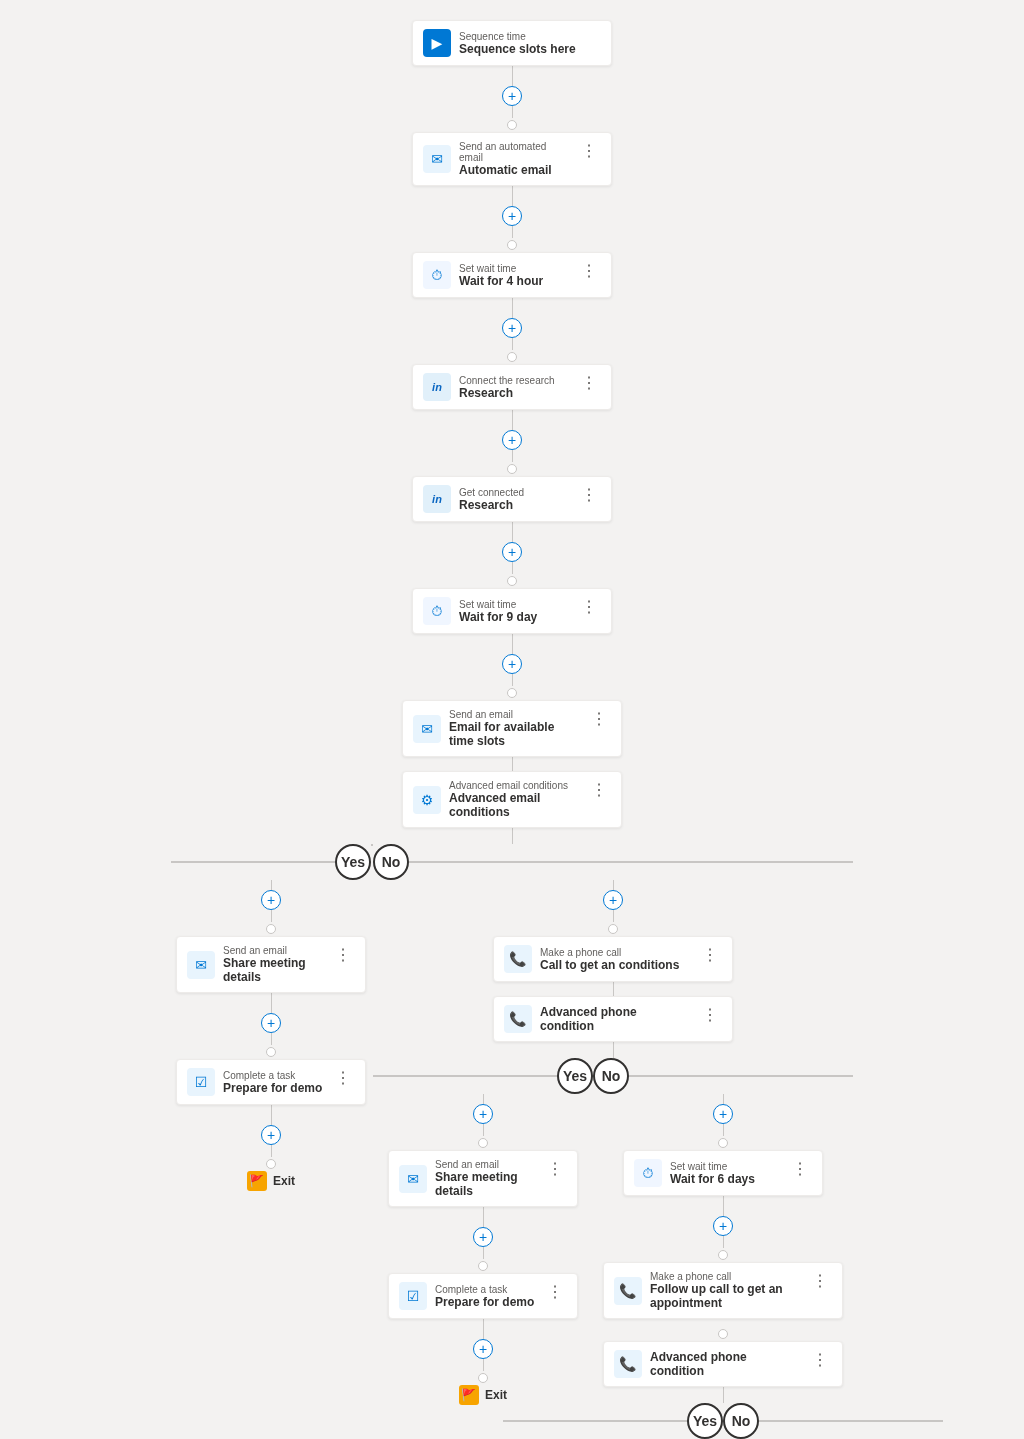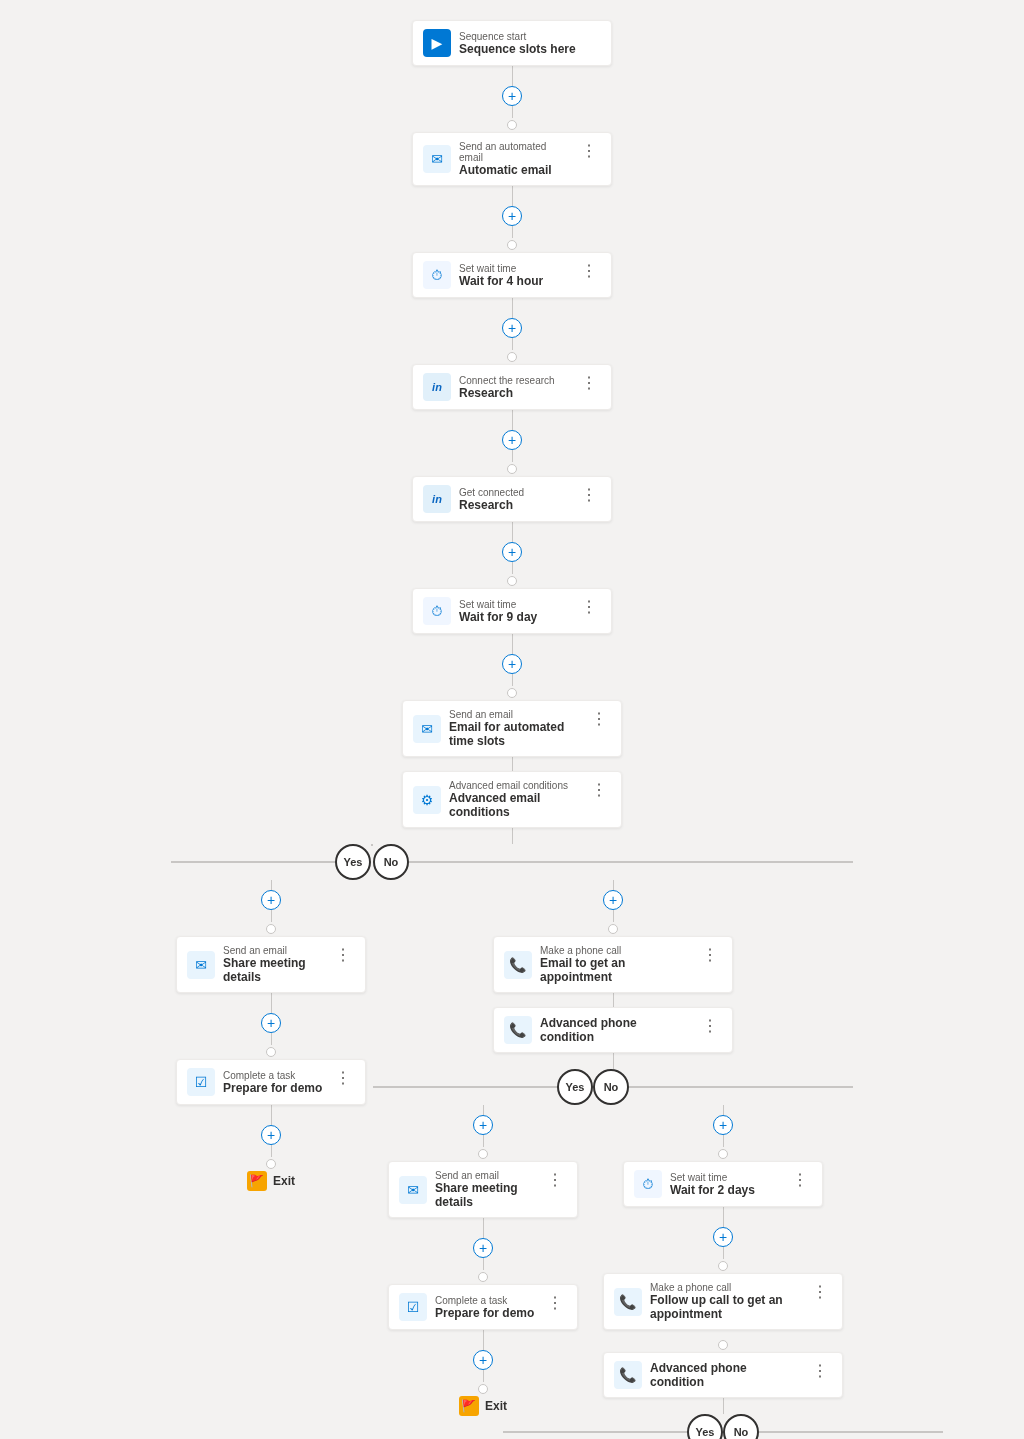--- a/index.html
+++ b/index.html
@@ -95,21 +95,21 @@
     }
     .branch-label {
       width: 36px;
       height: 36px;
       border-radius: 50%;
       border: 2px solid #323130;
       background: #fff;
       display: flex;
       align-items: center;
       justify-content: center;
-      font-size: 11px;
+      font-size: 14px;
       font-weight: 600;
     }
     .branch-label.yes { border-color: #323130; }
     .branch-label.no { border-color: #323130; }
 
     
     .exit-node {
       display: flex;
       align-items: center;
       gap: 6px;
@@ -145,21 +145,21 @@
 </head>
 <body>
 
 <div class="canvas">
 
   <div class="flow-column">
 
     <div class="step-card card-w-200">
       <div class="icon-box start">▶</div>
       <div class="card-content">
-        <div class="card-subtitle">Sequence start</div>
+        <div class="card-subtitle">Sequence time</div>
         <div class="card-title">Sequence slots here</div>
       </div>
     </div>
 
     <div class="connector">
       <div class="connector-line tall"></div>
       <div class="add-btn">+</div>
       <div class="connector-line short"></div>
       <div class="connector-circle"></div>
     </div>
@@ -241,21 +241,21 @@
       <div class="connector-line tall"></div>
       <div class="add-btn">+</div>
       <div class="connector-line short"></div>
       <div class="connector-circle"></div>
     </div>
 
     <div class="step-card card-w-220">
       <div class="icon-box mail">✉</div>
       <div class="card-content">
         <div class="card-subtitle">Send an email</div>
-        <div class="card-title">Email for automated time slots</div>
+        <div class="card-title">Email for available time slots</div>
       </div>
       <div class="card-more">⋮</div>
     </div>
 
     <div class="connector">
       <div class="connector-line" style="height:14px;"></div>
     </div>
 
     <div class="step-card card-w-220">
       <div class="icon-box advanced">⚙</div>
@@ -336,21 +336,21 @@
       <div class="connector">
         <div class="connector-line" style="height:10px;"></div>
         <div class="add-btn">+</div>
         <div class="connector-line short"></div>
         <div class="connector-circle"></div>
       </div>
       <div class="step-card card-w-240">
         <div class="icon-box phone">📞</div>
         <div class="card-content">
           <div class="card-subtitle">Make a phone call</div>
-          <div class="card-title">Email to get an appointment</div>
+          <div class="card-title">Call to get an conditions</div>
         </div>
         <div class="card-more">⋮</div>
       </div>
       <div class="connector">
         <div class="connector-line" style="height:14px;"></div>
       </div>
       <div class="step-card card-w-240">
         <div class="icon-box phone">📞</div>
         <div class="card-content">
           <div class="card-title">Advanced phone condition</div>
@@ -421,21 +421,21 @@
           <div class="connector">
             <div class="connector-line" style="height:10px;"></div>
             <div class="add-btn">+</div>
             <div class="connector-line short"></div>
             <div class="connector-circle"></div>
           </div>
           <div class="step-card" style="width:200px;">
             <div class="icon-box wait">⏱</div>
             <div class="card-content">
               <div class="card-subtitle">Set wait time</div>
-              <div class="card-title">Wait for 2 days</div>
+              <div class="card-title">Wait for 6 days</div>
             </div>
             <div class="card-more">⋮</div>
           </div>
           <div class="connector">
             <div class="connector-line tall"></div>
             <div class="add-btn">+</div>
             <div class="connector-line short"></div>
             <div class="connector-circle"></div>
           </div>
           <div class="step-card" style="width:240px;">

